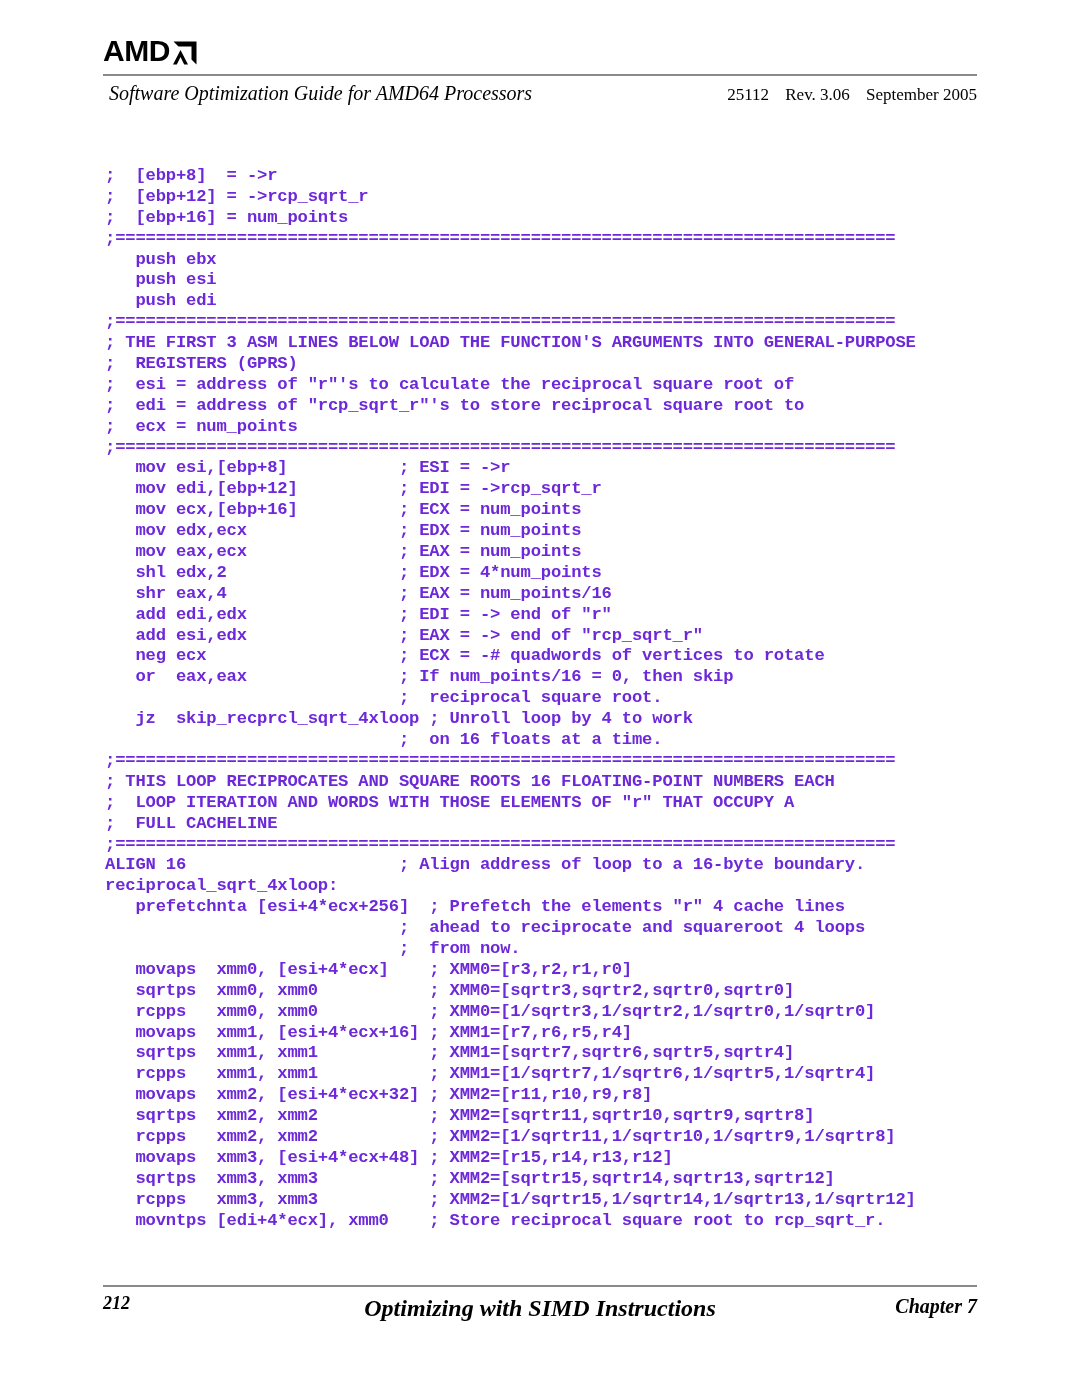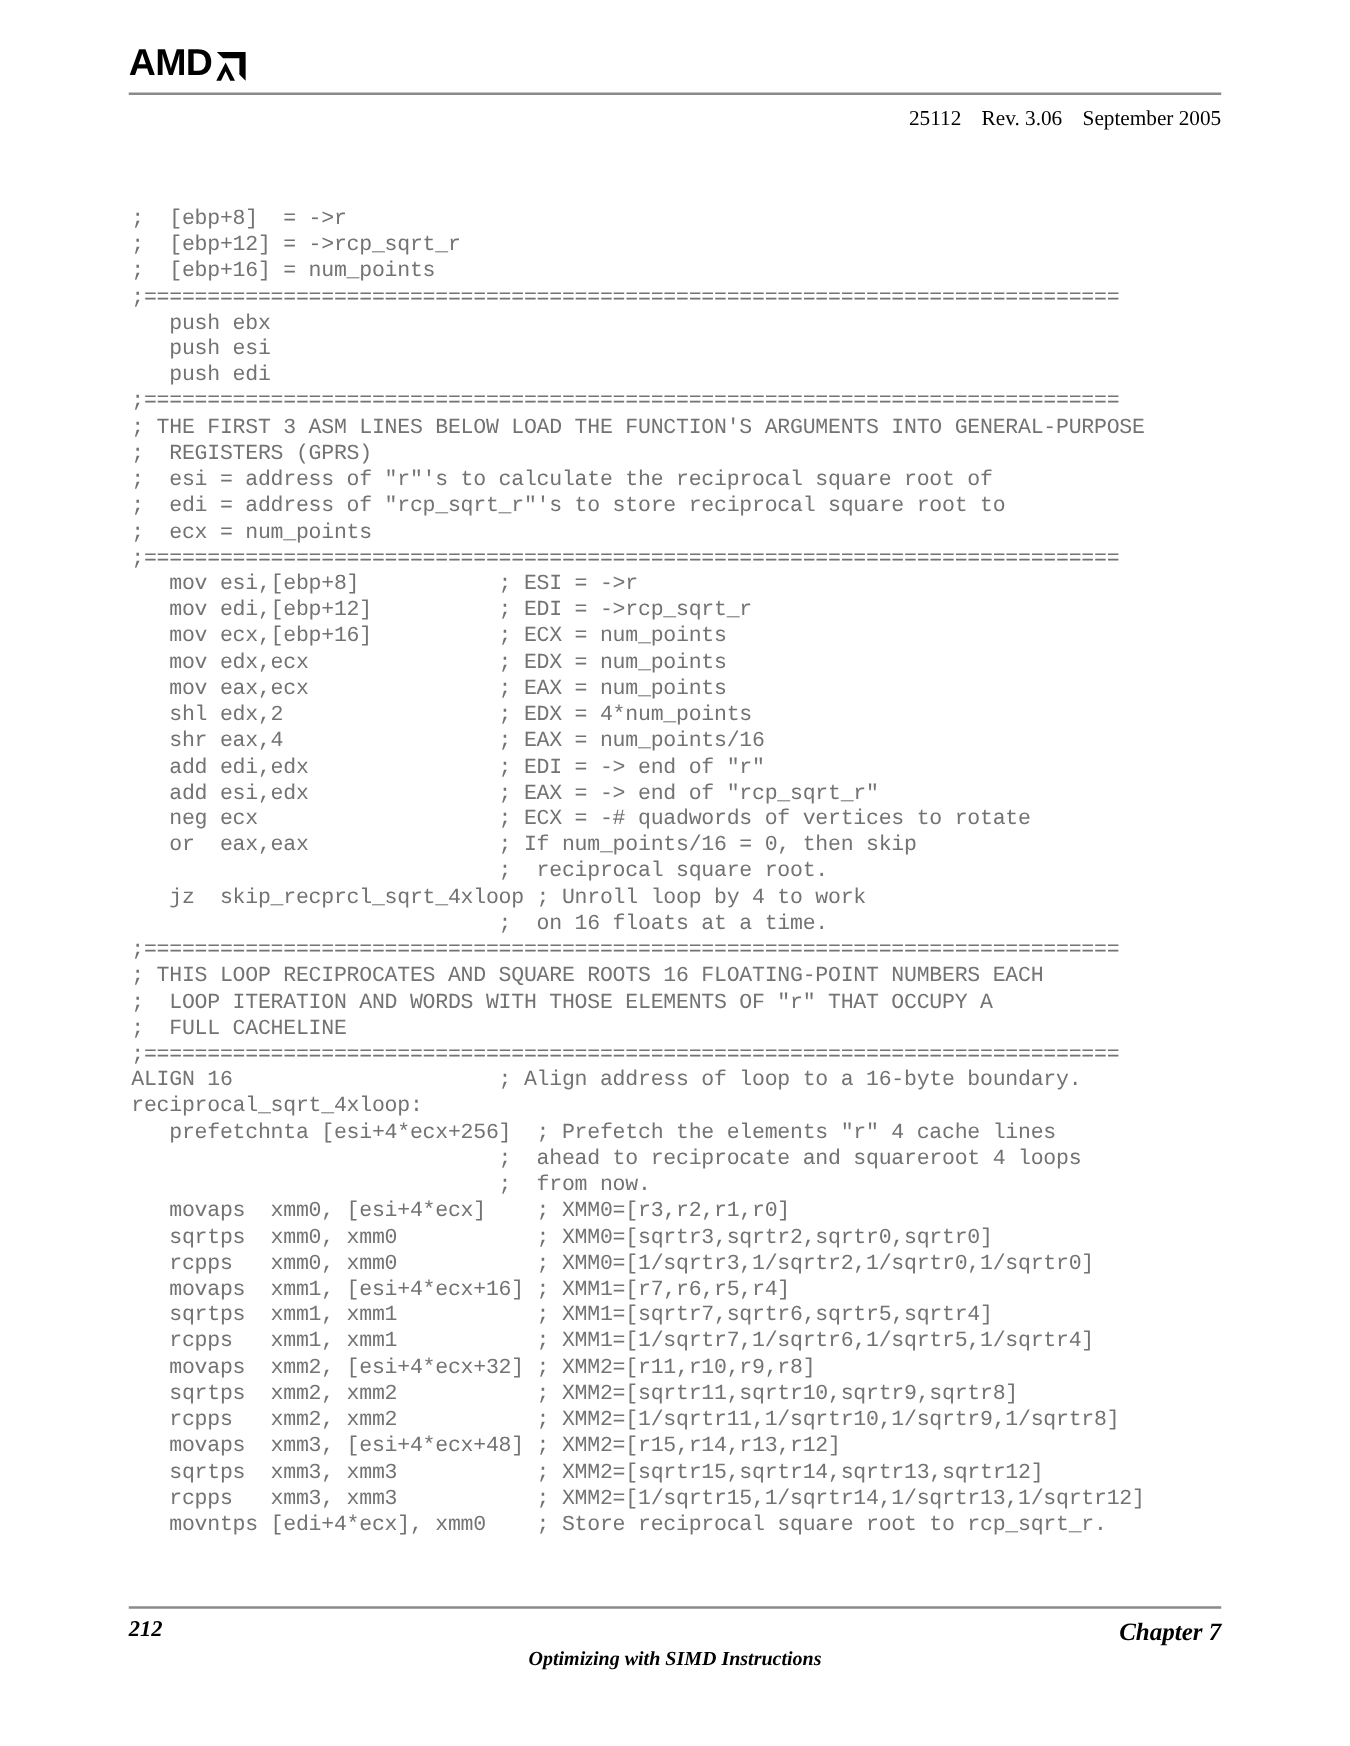--- a/index.html
+++ b/index.html
@@ -92,21 +92,22 @@
   .code-block {
     position: absolute;
     left: 105px;
     top: 166px;
     width: 900px;
     font-family: "Liberation Mono", "DejaVu Sans Mono", monospace;
     font-size: 17.2px;
     line-height: 20.9px;
     white-space: pre;
     letter-spacing: -0.18px;
-    color: #737373;
+    color: #6d28d9;
+    font-weight: bold;
   }
   .code-line {
     white-space: pre;
     height: 20.9px;
   }
 
   
   .footer-rule {
     position: absolute;
     left: 103px;
@@ -131,22 +132,21 @@
     font-size: 18px;
   }
   .footer-center {
     position: absolute;
     left: 0;
     top: 2px;
     width: 874px;
     text-align: center;
     font-style: italic;
     font-weight: bold;
-    font-size: 16px;
-    margin-top: 24px;
+    font-size: 24px;
   }
   .footer-chapter {
     position: absolute;
     right: 0;
     top: 2px;
     font-style: italic;
     font-weight: bold;
     font-size: 20px;
   }
 </style>
@@ -162,20 +162,21 @@
         <svg width="26" height="24" viewBox="0 0 26 24" xmlns="http://www.w3.org/2000/svg">
           <path d="M25.5,0.5 L25.5,23.5 L20.5,18.5 L20.5,5.5 L7.5,5.5 L2.5,0.5 Z" fill="#000000"></path>
           <path d="M2.0,23.5 L9.5,9.0 L17.0,23.5 L13.2,23.5 L9.5,16.0 L5.8,23.5 Z" fill="#000000"></path>
         </svg>
       </span>
     </div>
   </div>
   <div class="header-rule"></div>
 
   <div class="header-line">
+    <div class="doc-title">Software Optimization Guide for AMD64 Processors</div>
     <div class="doc-meta">
       <span>25112</span>
       <span>Rev. 3.06</span>
       <span>September 2005</span>
     </div>
   </div>
 
   <div class="code-block" id="code-block"><div class="code-line">;  [ebp+8]  = -&gt;r</div><div class="code-line">;  [ebp+12] = -&gt;rcp_sqrt_r</div><div class="code-line">;  [ebp+16] = num_points</div><div class="code-line">;=============================================================================</div><div class="code-line">   push ebx</div><div class="code-line">   push esi</div><div class="code-line">   push edi</div><div class="code-line">;=============================================================================</div><div class="code-line">; THE FIRST 3 ASM LINES BELOW LOAD THE FUNCTION'S ARGUMENTS INTO GENERAL-PURPOSE</div><div class="code-line">;  REGISTERS (GPRS)</div><div class="code-line">;  esi = address of "r"'s to calculate the reciprocal square root of</div><div class="code-line">;  edi = address of "rcp_sqrt_r"'s to store reciprocal square root to</div><div class="code-line">;  ecx = num_points</div><div class="code-line">;=============================================================================</div><div class="code-line">   mov esi,[ebp+8]           ; ESI = -&gt;r</div><div class="code-line">   mov edi,[ebp+12]          ; EDI = -&gt;rcp_sqrt_r</div><div class="code-line">   mov ecx,[ebp+16]          ; ECX = num_points</div><div class="code-line">   mov edx,ecx               ; EDX = num_points</div><div class="code-line">   mov eax,ecx               ; EAX = num_points</div><div class="code-line">   shl edx,2                 ; EDX = 4*num_points</div><div class="code-line">   shr eax,4                 ; EAX = num_points/16</div><div class="code-line">   add edi,edx               ; EDI = -&gt; end of "r"</div><div class="code-line">   add esi,edx               ; EAX = -&gt; end of "rcp_sqrt_r"</div><div class="code-line">   neg ecx                   ; ECX = -# quadwords of vertices to rotate</div><div class="code-line">   or  eax,eax               ; If num_points/16 = 0, then skip</div><div class="code-line">                             ;  reciprocal square root.</div><div class="code-line">   jz  skip_recprcl_sqrt_4xloop ; Unroll loop by 4 to work</div><div class="code-line">                             ;  on 16 floats at a time.</div><div class="code-line">;=============================================================================</div><div class="code-line">; THIS LOOP RECIPROCATES AND SQUARE ROOTS 16 FLOATING-POINT NUMBERS EACH</div><div class="code-line">;  LOOP ITERATION AND WORDS WITH THOSE ELEMENTS OF "r" THAT OCCUPY A</div><div class="code-line">;  FULL CACHELINE</div><div class="code-line">;=============================================================================</div><div class="code-line">ALIGN 16                     ; Align address of loop to a 16-byte boundary.</div><div class="code-line">reciprocal_sqrt_4xloop:</div><div class="code-line">   prefetchnta [esi+4*ecx+256]  ; Prefetch the elements "r" 4 cache lines</div><div class="code-line">                             ;  ahead to reciprocate and squareroot 4 loops</div><div class="code-line">                             ;  from now.</div><div class="code-line">   movaps  xmm0, [esi+4*ecx]    ; XMM0=[r3,r2,r1,r0]</div><div class="code-line">   sqrtps  xmm0, xmm0           ; XMM0=[sqrtr3,sqrtr2,sqrtr0,sqrtr0]</div><div class="code-line">   rcpps   xmm0, xmm0           ; XMM0=[1/sqrtr3,1/sqrtr2,1/sqrtr0,1/sqrtr0]</div><div class="code-line">   movaps  xmm1, [esi+4*ecx+16] ; XMM1=[r7,r6,r5,r4]</div><div class="code-line">   sqrtps  xmm1, xmm1           ; XMM1=[sqrtr7,sqrtr6,sqrtr5,sqrtr4]</div><div class="code-line">   rcpps   xmm1, xmm1           ; XMM1=[1/sqrtr7,1/sqrtr6,1/sqrtr5,1/sqrtr4]</div><div class="code-line">   movaps  xmm2, [esi+4*ecx+32] ; XMM2=[r11,r10,r9,r8]</div><div class="code-line">   sqrtps  xmm2, xmm2           ; XMM2=[sqrtr11,sqrtr10,sqrtr9,sqrtr8]</div><div class="code-line">   rcpps   xmm2, xmm2           ; XMM2=[1/sqrtr11,1/sqrtr10,1/sqrtr9,1/sqrtr8]</div><div class="code-line">   movaps  xmm3, [esi+4*ecx+48] ; XMM2=[r15,r14,r13,r12]</div><div class="code-line">   sqrtps  xmm3, xmm3           ; XMM2=[sqrtr15,sqrtr14,sqrtr13,sqrtr12]</div><div class="code-line">   rcpps   xmm3, xmm3           ; XMM2=[1/sqrtr15,1/sqrtr14,1/sqrtr13,1/sqrtr12]</div><div class="code-line">   movntps [edi+4*ecx], xmm0    ; Store reciprocal square root to rcp_sqrt_r.</div></div>
 
   <div class="footer-rule"></div>

